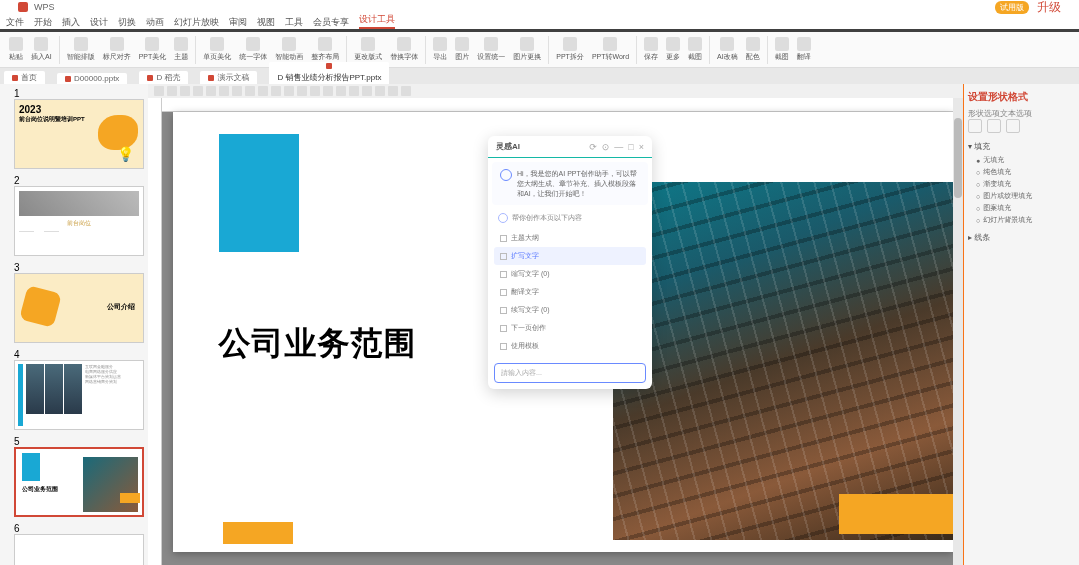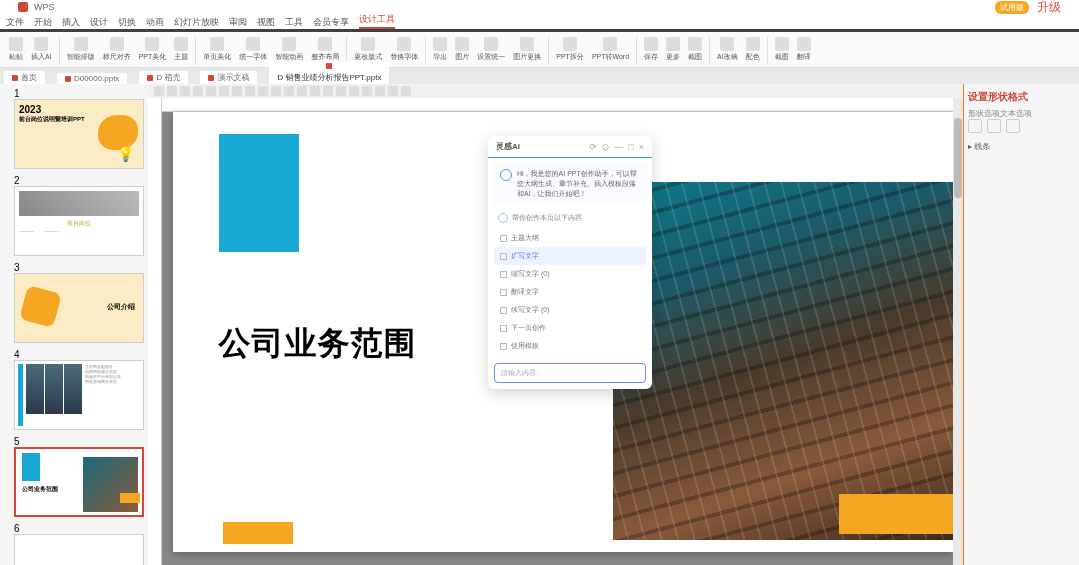--- a/index.html
+++ b/index.html
@@ -421,17 +421,26 @@
     <div class="tabs">
       <span>形状选项</span>
       <span>文本选项</span>
     </div>
     <div class="icos">
       <div></div>
       <div></div>
       <div></div>
     </div>
     <div class="sec">
+      <div class="sec-t">▾ <span>填充</span></div>
+      <div class="opt chk">无填充</div>
+      <div class="opt">纯色填充</div>
+      <div class="opt">渐变填充</div>
+      <div class="opt">图片或纹理填充</div>
+      <div class="opt">图案填充</div>
+      <div class="opt">幻灯片背景填充</div>
+    </div>
+    <div class="sec">
       <div class="sec-t">▸ <span>线条</span></div>
     </div>
   </div>
 
 </div>
 
 </body></html>

